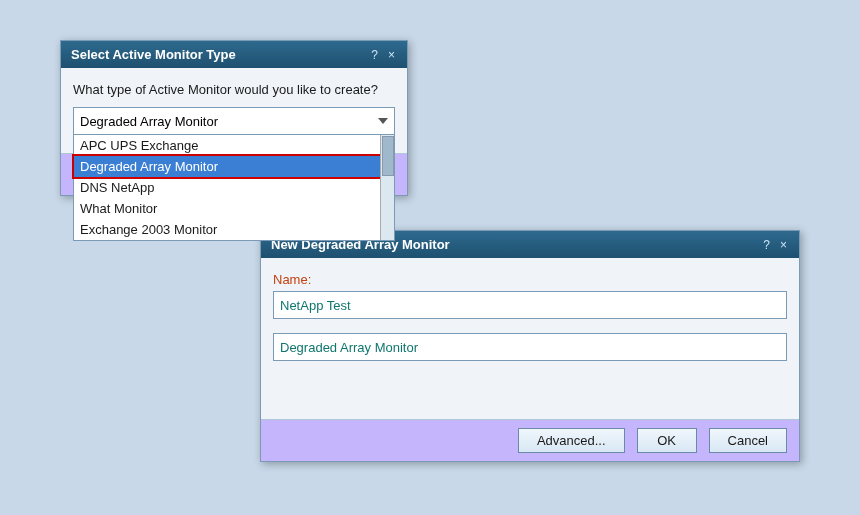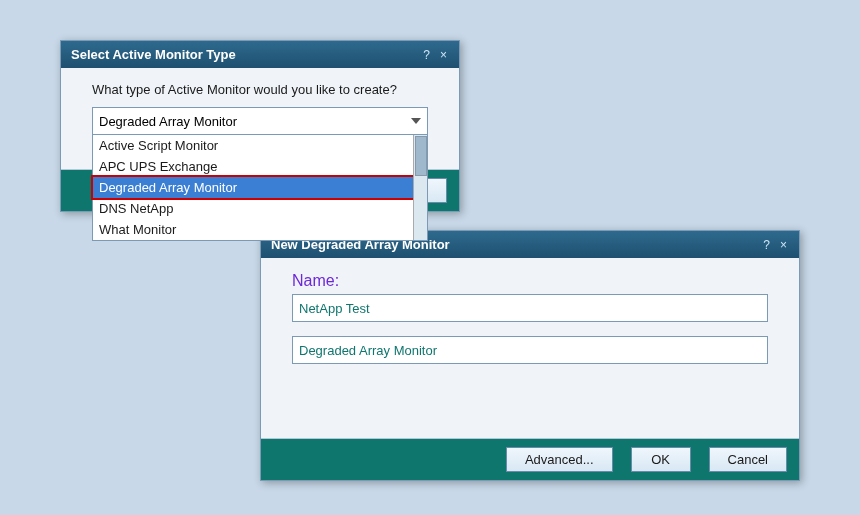--- a/index.html
+++ b/index.html
@@ -46,28 +46,28 @@
       color: #cce4f7;
       font-size: 12px;
       cursor: pointer;
       background: none;
       border: none;
       padding: 0 2px;
       line-height: 1;
     }
 
     .dialog-body {
-      padding: 14px 31px;
+      padding: 14px 12px;
     }
 
     
     .dialog-select-monitor {
       left: 60px;
       top: 40px;
-      width: 400px;
+      width: 348px;
     }
 
     .dialog-question {
       color: #1a1a1a;
       margin-bottom: 10px;
       font-size: 13px;
     }
 
     .select-container {
       position: relative;
@@ -140,27 +140,26 @@
     .scrollbar-thumb {
       width: 12px;
       height: 40px;
       background: #a0b8cc;
       border: 1px solid #8899aa;
       margin: 1px auto;
     }
 
     
     .dialog-footer {
-      background: #0f766e;
+      background: #c4b5fd;
       border-top: 1px solid #b0c8d8;
       padding: 8px 12px;
       display: flex;
       justify-content: flex-end;
-      gap: 18px;
-      margin-top: 16px;
+      gap: 12px;
     }
 
     .btn {
       padding: 4px 18px;
       font-size: 13px;
       border: 1px solid #6a8aaa;
       background: linear-gradient(180deg, #f0f6fc 0%, #d8e8f4 100%);
       cursor: pointer;
       color: #1a1a1a;
       min-width: 60px;
@@ -168,23 +167,23 @@
     }
 
     
     .dialog-new-monitor {
       left: 260px;
       top: 230px;
       width: 540px;
     }
 
     .field-label {
-      color: #6d28d9;
+      color: #c2410c;
       margin-bottom: 4px;
-      font-size: 16px;
+      font-size: 13px;
     }
 
     .text-input {
       width: 100%;
       height: 28px;
       border: 1px solid #7a9ab5;
       background: #ffffff;
       padding: 0 6px;
       font-size: 13px;
       color: #0f766e;
@@ -218,25 +217,25 @@
   <div class="dialog-body">
     <p class="dialog-question">What type of Active Monitor would you like to create?</p>
     <div class="select-container">
       <div class="monitor-select-display">
         <span>Degraded Array Monitor</span>
         <span class="arrow"></span>
       </div>
       <div class="dropdown-list">
         <div class="dropdown-scroll-area">
           <div class="dropdown-items">
-            <div class="dropdown-item">Active Script Monitor</div>
             <div class="dropdown-item">APC UPS Exchange</div>
             <div class="dropdown-item selected">Degraded Array Monitor</div>
             <div class="dropdown-item">DNS NetApp</div>
             <div class="dropdown-item">What Monitor</div>
+            <div class="dropdown-item">Exchange 2003 Monitor</div>
           </div>
           <div class="dropdown-scrollbar">
             <div class="scrollbar-thumb"></div>
           </div>
         </div>
       </div>
     </div>
   </div>
   <div class="dialog-footer">
     <button class="btn">OK</button>

